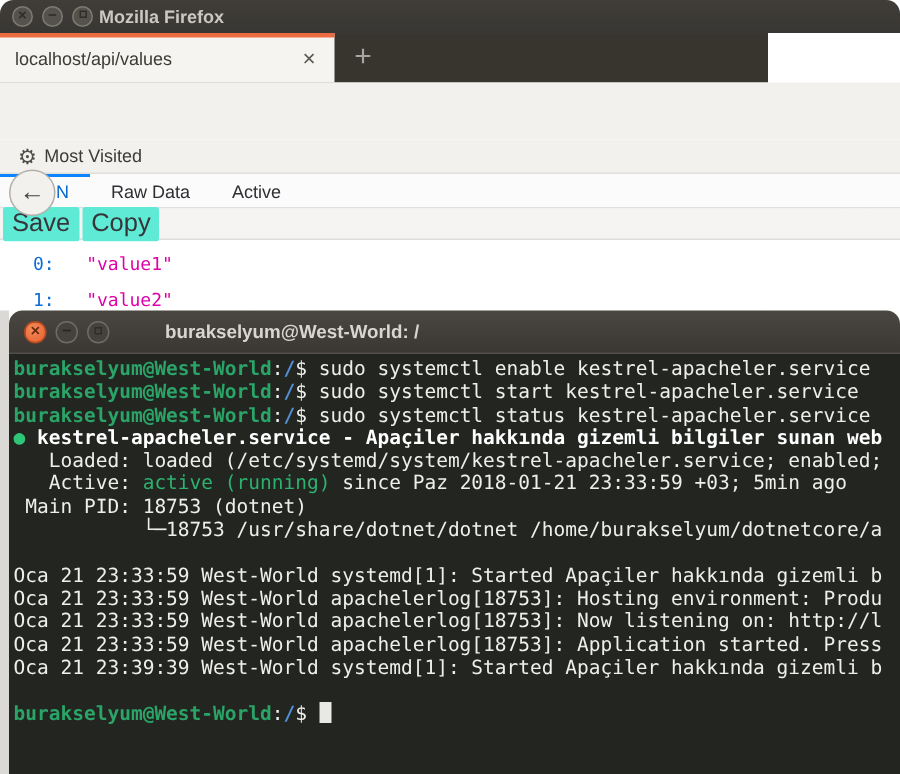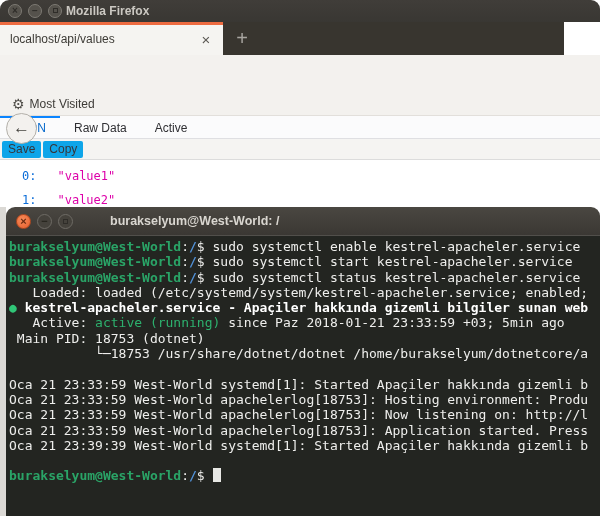--- a/index.html
+++ b/index.html
@@ -11,21 +11,21 @@
   #ff-titlebar { position:absolute; left:0; top:0; width:600px; height:22px;
     background:linear-gradient(#403d39,#393733); border-radius:9px 9px 0 0; }
   .wc { position:absolute; top:4px; width:14px; height:14px; border-radius:50%;
     background:#55524c; border:1px solid #7d7a73; color:#2f2d29; font-size:10px;
     line-height:12px; text-align:center; font-weight:bold; }
   #ff-close { left:8px; } #ff-min { left:28px; } #ff-max { left:48px; }
   .wc-max-glyph { display:inline-block; width:5px; height:5px; border:1px solid #2f2d29; margin-bottom:1px; }
   #ff-title { position:absolute; left:66px; top:0; height:22px; line-height:22px;
     color:#cbc8c2; font-size:12px; font-weight:bold; }
 
-  #ff-tabbar { position:absolute; left:0; top:22px; width:564px; height:33px; background:#38352f; }
+  #ff-tabbar { position:absolute; left:0; top:22px; width:512px; height:33px; background:#38352f; }
   #ff-tab { position:absolute; left:0; top:0; width:223px; height:33px; background:#f5f4f1;
     border-top:3px solid #ed6b40; }
   #ff-tab-label { position:absolute; left:10px; top:0; height:30px; line-height:29px;
     font-size:12px; color:#3d3b36; }
   #ff-tab-close { position:absolute; left:196px; top:5px; width:20px; height:20px;
     text-align:center; line-height:20px; font-size:15px; color:#5c5954; }
   #ff-newtab { position:absolute; left:228px; top:2px; width:28px; height:29px;
     text-align:center; line-height:28px; font-size:20px; color:#a8a5a0; font-weight:300; }
 
   #ff-navbar { position:absolute; left:0; top:55px; width:600px; height:38px; background:#f3f1ee; }
@@ -68,22 +68,22 @@
                radial-gradient(circle at 50% 60%, #f8a837, #e1590e 75%); }
 
   
   #json-tabs { position:absolute; left:0; top:116px; width:600px; height:23px; background:#fbfbfc;
     border-bottom:1px solid #dfdfe2; display:flex; }
   .jtab { height:22px; line-height:21px; text-align:center; font-size:12px; color:#2f2f33;
     padding:0 14px; border-top:2px solid transparent; }
   .jtab.active { color:#0669cc; border-top:2px solid #0a84ff; }
   #json-actions { position:absolute; left:0; top:139px; width:600px; height:21px; background:#f5f4f2;
     border-bottom:1px solid #dcdcdc; display:flex; align-items:center; }
-  .jbtn { margin-left:2px; padding:1px 6px 2px 6px; font-size:12px; color:#36353a;
-    background:#0ea5e9; border-radius:2px;text-align:center; }
+  .jbtn { margin-left:2px; padding:1px 6px 2px 6px; font-size:17px; color:#36353a;
+    background:#5eead4; border-radius:2px;text-align:center; }
   #json-content { position:absolute; left:0; top:161px; width:600px; height:355px; background:#ffffff; }
   .jrow { height:24px; line-height:24px; font-family:"DejaVu Sans Mono", monospace; font-size:12px; }
   .jrow:first-child { margin-top:3px; }
   .jkey { display:inline-block; margin-left:22px; color:#0a6cd8; }
   .jval { display:inline-block; margin-left:21px; color:#dd00a9; }
 
   
   #window-edge { position:absolute; left:0; top:207px; width:6px; height:309px; background:#dbd9d5; }
   #terminal { position:absolute; left:6px; top:207px; width:594px; height:309px; }
   #term-titlebar { position:absolute; left:0; top:0; width:594px; height:29px;
@@ -183,22 +183,22 @@
       <span class="twc" id="term-close">×</span>
       <span class="twc" id="term-min">−</span>
       <span class="twc" id="term-max"><span class="wc-max-glyph"></span></span>
       <span id="term-title">burakselyum@West-World: /</span>
     </div>
     <div id="term-body">
       <div id="term-lines">
           <div class="tline"><span class="seg-p">burakselyum@West-World</span><span class="seg-w">:</span><span class="seg-d">/</span><span class="seg-w">$ sudo systemctl enable kestrel-apacheler.service</span></div>
           <div class="tline"><span class="seg-p">burakselyum@West-World</span><span class="seg-w">:</span><span class="seg-d">/</span><span class="seg-w">$ sudo systemctl start kestrel-apacheler.service</span></div>
           <div class="tline"><span class="seg-p">burakselyum@West-World</span><span class="seg-w">:</span><span class="seg-d">/</span><span class="seg-w">$ sudo systemctl status kestrel-apacheler.service</span></div>
+          <div class="tline"><span class="seg-dot">●</span><span class="seg-B"> kestrel-apacheler.service - Apaçiler hakkında gizemli bilgiler sunan web</span></div>
           <div class="tline"><span class="seg-w">   Loaded: loaded (/etc/systemd/system/kestrel-apacheler.service; enabled; </span></div>
-          <div class="tline"><span class="seg-dot">●</span><span class="seg-B"> kestrel-apacheler.service - Apaçiler hakkında gizemli bilgiler sunan web</span></div>
           <div class="tline"><span class="seg-w">   Active: </span><span class="seg-g">active (running)</span><span class="seg-w"> since Paz 2018-01-21 23:33:59 +03; 5min ago</span></div>
           <div class="tline"><span class="seg-w"> Main PID: 18753 (dotnet)</span></div>
           <div class="tline"><span class="seg-w">           └─18753 /usr/share/dotnet/dotnet /home/burakselyum/dotnetcore/a</span></div>
           <div class="tline"> </div>
           <div class="tline"><span class="seg-w">Oca 21 23:33:59 West-World systemd[1]: Started Apaçiler hakkında gizemli b</span></div>
           <div class="tline"><span class="seg-w">Oca 21 23:33:59 West-World apachelerlog[18753]: Hosting environment: Produ</span></div>
           <div class="tline"><span class="seg-w">Oca 21 23:33:59 West-World apachelerlog[18753]: Now listening on: http://l</span></div>
           <div class="tline"><span class="seg-w">Oca 21 23:33:59 West-World apachelerlog[18753]: Application started. Press</span></div>
           <div class="tline"><span class="seg-w">Oca 21 23:39:39 West-World systemd[1]: Started Apaçiler hakkında gizemli b</span></div>
           <div class="tline"> </div>

